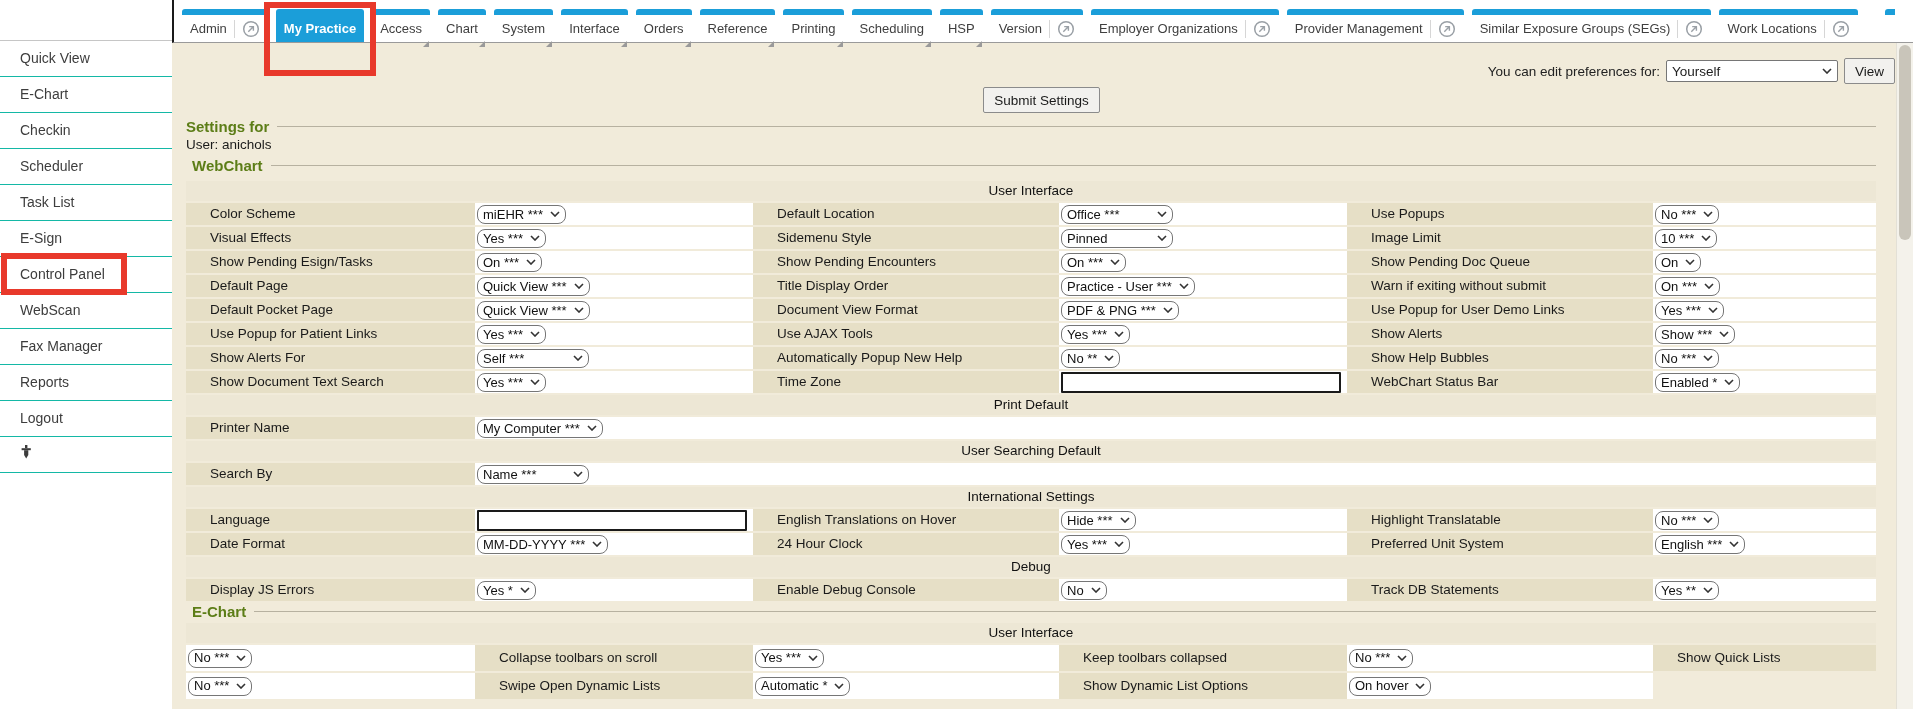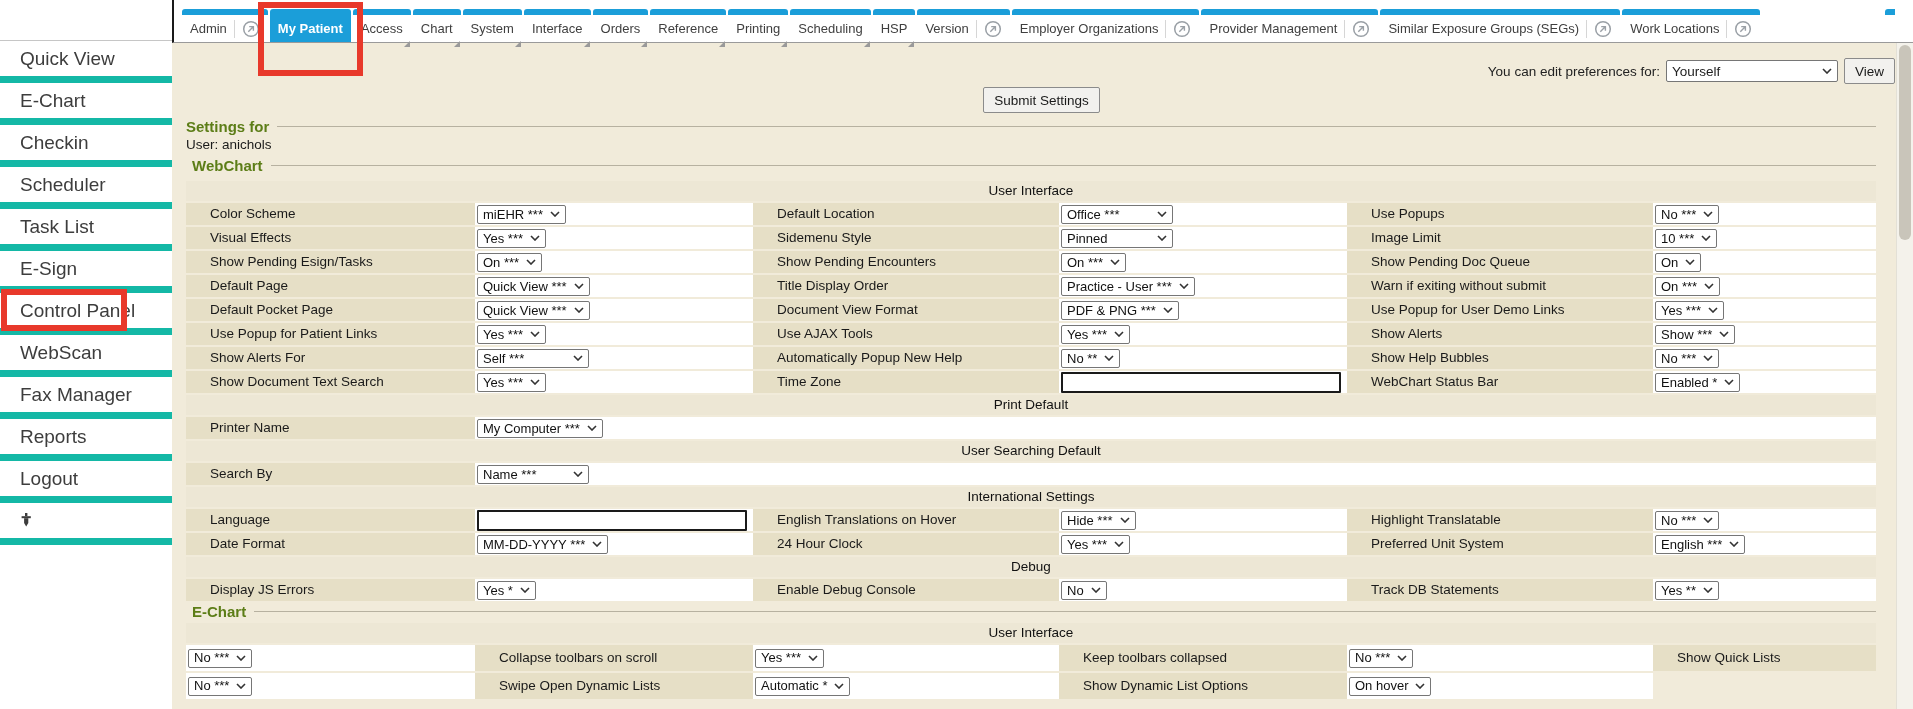--- a/index.html
+++ b/index.html
@@ -2,31 +2,31 @@
 <html><head>
 <meta charset="utf-8">
 <style>
   html,body{margin:0;padding:0}
   body{width:1913px;height:709px;overflow:hidden;position:relative;background:#fff;
        font-family:"Liberation Sans",sans-serif;color:#222}
 
   
   .sidebar{position:absolute;left:0;top:0;width:172px;height:709px;background:#fff;z-index:3}
   .side-spacer{height:40px;border-bottom:1px solid #c6c6c6}
-  .side-item{position:relative;height:35px;line-height:35px;padding-left:20px;font-size:19px;
-             color:#3d3d3d;border-bottom:7px solid #14b8a6;cursor:pointer;background:#fff}
+  .side-item{position:relative;height:35px;line-height:35px;padding-left:20px;font-size:14px;
+             color:#3d3d3d;border-bottom:1px solid #14b8a6;cursor:pointer;background:#fff}
   .side-item.pin-row{display:flex;align-items:center}
   .side-annot{position:absolute;left:1px;top:-4px;width:114px;height:30px;border:6px solid #e8392b;
               pointer-events:none;z-index:6}
 
   
   .tabstrip{position:absolute;left:172px;top:0;width:1741px;height:43px;background:#fff;z-index:3;
             border-left:2px solid #1a1a1a;border-bottom:1px solid #9a9a9a;box-sizing:border-box;
             display:flex;align-items:flex-end;padding:0 18px 0 8px;overflow:visible}
-  #tabs{display:flex;gap:2px;align-items:flex-start}
+  #tabs{display:flex;gap:8px;align-items:flex-start}
   .tab{position:relative;flex-shrink:0;display:flex;align-items:center;height:33px;box-sizing:border-box;
        background:#fff;border-top:6px solid #1b9ed9;border-radius:3px 3px 0 0;padding:0 8px;
        font-size:13px;color:#3f3f3f;white-space:nowrap;cursor:pointer}
   .tab.active{background:#1b9ed9;color:#fff;font-weight:bold}
   .popout{margin-left:7px;padding-left:7px;border-left:1px solid #d6d6d6;display:flex;align-items:center;cursor:pointer}
   .corner{position:absolute;right:1px;bottom:-5px;width:0;height:0;
           border-top:6px solid transparent;border-right:6px solid #9a9a9a}
   .tab-annot{position:absolute;left:-12px;right:-12px;top:-13px;height:62px;border:6px solid #e8392b;
              pointer-events:none;z-index:10}
   .stub{margin-left:auto;flex-shrink:0;width:10px;height:33px;box-sizing:border-box;
@@ -59,21 +59,21 @@
   .grid{display:grid;grid-template-columns:289px 278px 306px 288px 306px 223px;row-gap:2px;margin-top:6px;width:1690px}
   .grid2{margin-top:2px}
   .hdr{grid-column:1/-1;text-align:center;font-weight:normal;font-size:13.5px;background:#ede7d5;
        height:20px;line-height:20px;color:#111}
   .lbl{background:#e6dfc6;font-size:13.5px;height:22px;line-height:22px;padding-left:24px;
        white-space:nowrap;overflow:hidden;color:#1a1a1a}
   .ctl{background:#fff;height:22px;display:flex;align-items:center;padding-left:2px}
   .grid2 .lbl,.grid2 .ctl{height:26px;line-height:26px}
   .ctl.spanrest{grid-column:2/-1}
   .sel{display:inline-flex;align-items:center;gap:7px;background:#fff;border:1px solid #767676;
-       border-radius:2px;height:19px;padding:0 5px;font-size:13px;box-sizing:border-box;cursor:pointer;color:#111}
+       border-radius:8px;height:19px;padding:0 5px;font-size:13px;box-sizing:border-box;cursor:pointer;color:#111}
   .sel.wide{min-width:112px;justify-content:space-between}
   .inp{height:15px;border:2px solid #1a1a1a;border-radius:1px;width:95%;background:#fff;font-size:13px;
        font-family:"Liberation Sans",sans-serif}
   .caret{display:inline-flex;align-items:center}
 </style>
 </head>
 <body>
 
 <div class="sidebar">
   <div class="side-spacer"></div>
@@ -105,21 +105,21 @@
       <div class="tab">
         <span>Admin</span>
         <span class="popout">
           <svg width="18" height="18" viewBox="0 0 18 18">
             <circle cx="9" cy="9" r="7.3" fill="none" stroke="#9aa0a6" stroke-width="1.5"></circle>
             <path d="M6.3 11.7 L11.2 6.8 M7.2 6.6 h4.2 v4.2" stroke="#9aa0a6" stroke-width="1.4" fill="none"></path>
           </svg>
         </span>
       </div>
       <div class="tab active">
-        <span>My Patient</span>
+        <span>My Practice</span>
         <span class="tab-annot"></span>
       </div>
       <div class="tab">
         <span>Access</span>
         <span class="corner"></span>
       </div>
       <div class="tab">
         <span>Chart</span>
         <span class="corner"></span>
       </div>

